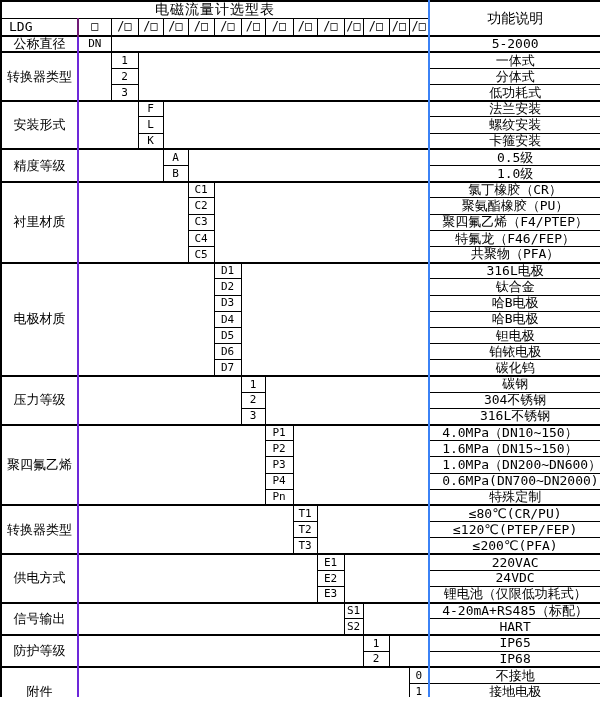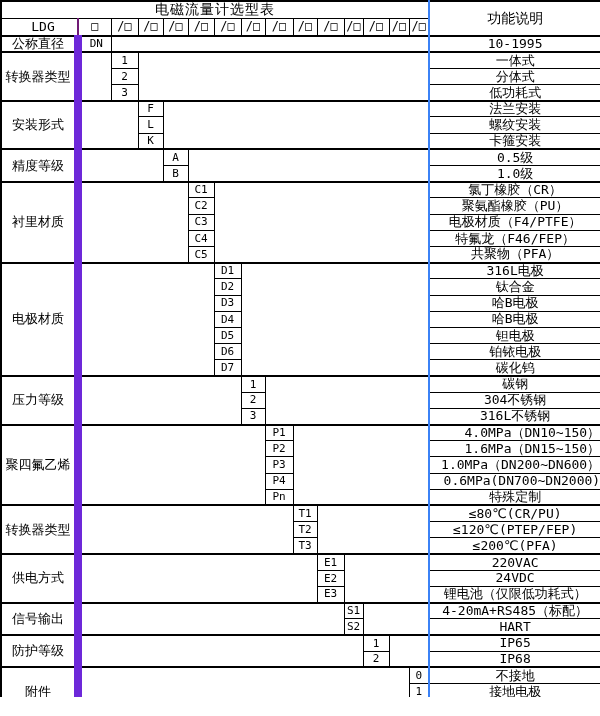--- a/index.html
+++ b/index.html
@@ -18,27 +18,27 @@
     font-size:13px;color:#000;
     text-align:center;vertical-align:middle;
     white-space:nowrap;overflow:hidden;
     line-height:1.05;
   }
   tr.r-title{height:17px;}
   tr.r-model{height:18px;}
   tr.dr{height:16.2px;}
   .title{font-size:14px;letter-spacing:1px;}
   .rhead{font-size:14px;}
-  .mlabel{text-align:center;padding-left:7px;border-right:2px solid #701a75;}
+  .mlabel{text-align:left;padding-left:7px;border-right:2px solid #701a75;}
   .mbox{font-size:12px;}
-  .lab{border-right:8px solid #6d28d9;font-size:13px;}
+  .lab{border-right:2px solid #6d28d9;font-size:13px;}
   .code{font-size:11px;}
   .gap{border-top:1px solid #000;}
   .desc{border-left:2px solid #3b82f6;}
-  .desc.left{text-align:right;padding-left:4px;}
+  .desc.left{text-align:left;padding-left:12px;}
   .gt{border-top:2px solid #000;}
 </style>
 </head>
 <body>
 
 <div class="sheet">
   <table>
     <colgroup>
       <col style="width:77px">
         <col style="width:33px">
@@ -76,21 +76,21 @@
           <td class="mbox">/□</td>
           <td class="mbox">/□</td>
           <td class="mbox">/□</td>
           <td class="mbox">/□</td>
           <td class="mbox">/□</td>
         </tr>
     <tr class="dr">
           <td class="lab gt" rowspan="1">公称直径</td>
           <td class="code gt">DN</td>
           <td class="gap gt" rowspan="1" colspan="13"></td>
-          <td class="desc gt">10-1995</td>
+          <td class="desc gt">5-2000</td>
         </tr>
         <tr class="dr">
           <td class="lab gt" rowspan="3">转换器类型</td>
           <td class="gap gt" rowspan="3" colspan="1"></td>
           <td class="code gt">1</td>
           <td class="gap gt" rowspan="3" colspan="12"></td>
           <td class="desc gt">一体式</td>
         </tr>
         <tr class="dr">
           <td class="code">2</td>
@@ -132,21 +132,21 @@
           <td class="code gt">C1</td>
           <td class="gap gt" rowspan="5" colspan="9"></td>
           <td class="desc gt">氯丁橡胶（CR）</td>
         </tr>
         <tr class="dr">
           <td class="code">C2</td>
           <td class="desc">聚氨酯橡胶（PU）</td>
         </tr>
         <tr class="dr">
           <td class="code">C3</td>
-          <td class="desc">电极材质（F4/PTFE）</td>
+          <td class="desc">聚四氟乙烯（F4/PTEP）</td>
         </tr>
         <tr class="dr">
           <td class="code">C4</td>
           <td class="desc">特氟龙（F46/FEP）</td>
         </tr>
         <tr class="dr">
           <td class="code">C5</td>
           <td class="desc">共聚物（PFA）</td>
         </tr>
         <tr class="dr">

